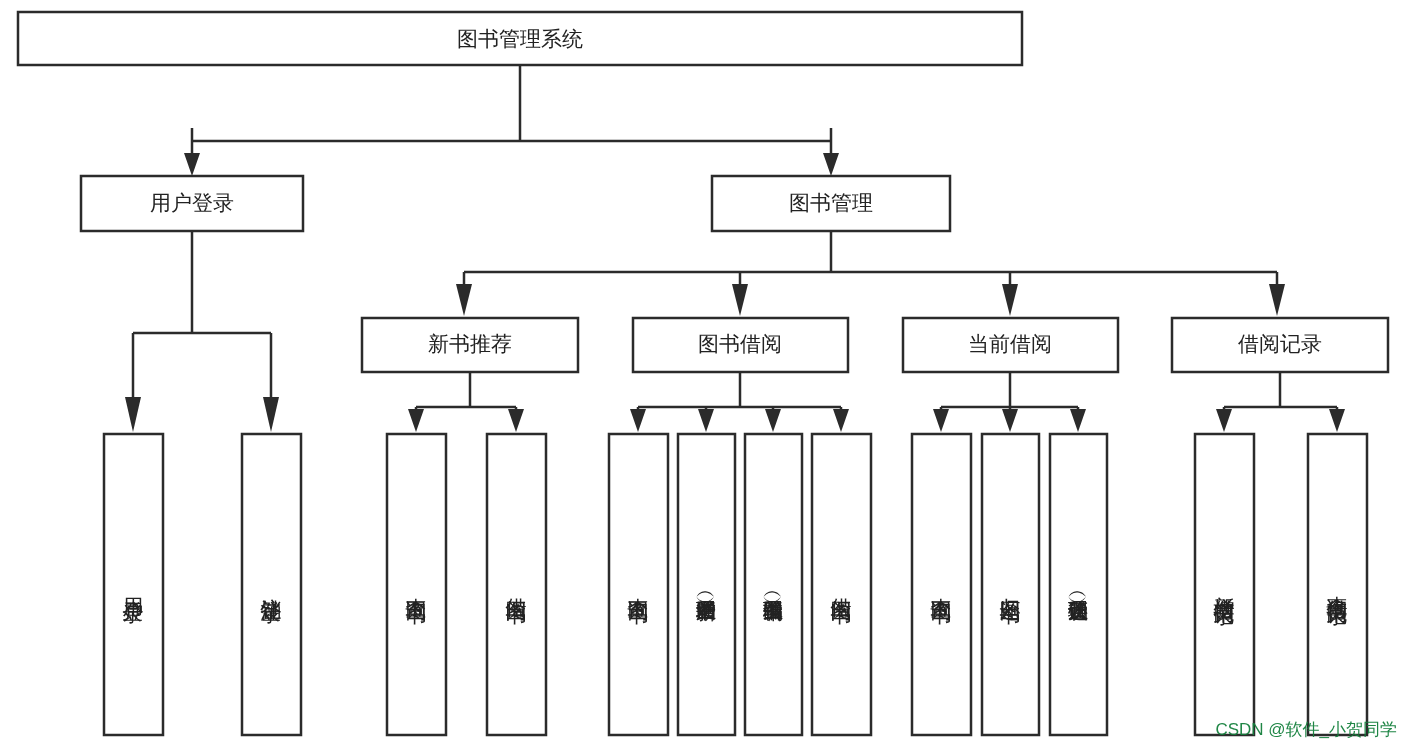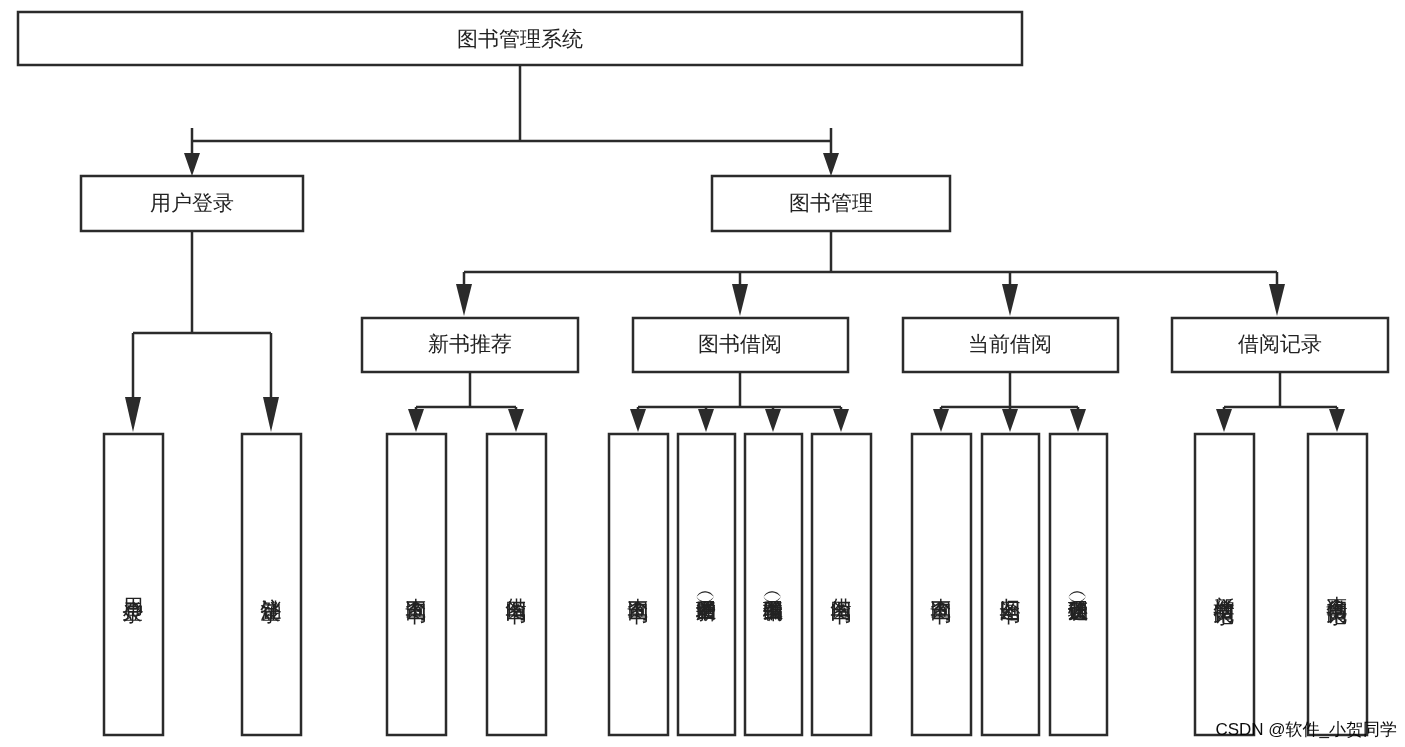--- a/index.html
+++ b/index.html
@@ -68,21 +68,21 @@
   .vlabel.tight {
     font-size: 20px;
     letter-spacing: 0px;
   }
   #watermark {
     position: absolute;
     right: 8px;
     bottom: 6px;
     font-family: "Liberation Sans", "DejaVu Sans", sans-serif;
     font-size: 17px;
-    color: #000000;
+    color: #15803d;
     opacity: 0.95;
     white-space: nowrap;
   }
 </style>
 </head>
 <body>
 
 <div id="diagram-root">
 
   <svg id="flow" viewBox="0 0 1405 747">

